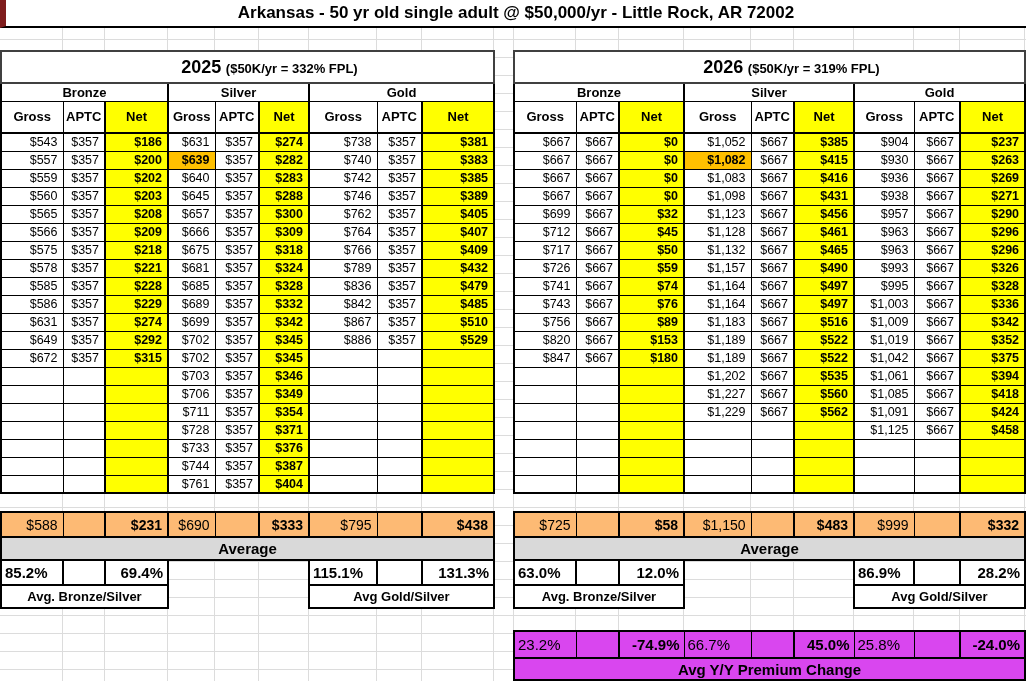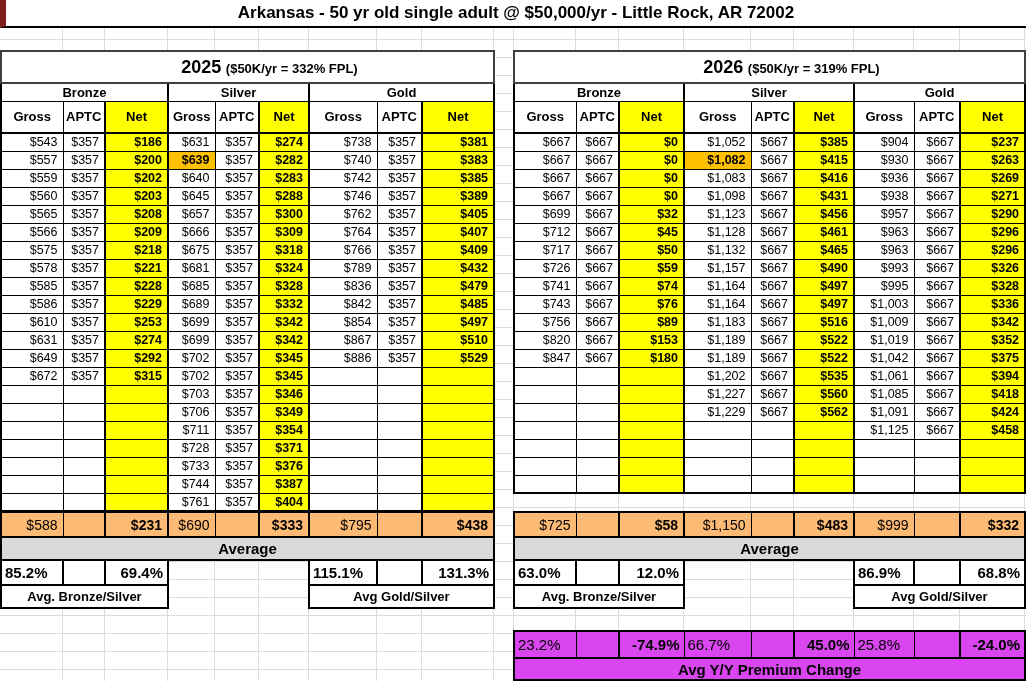--- a/index.html
+++ b/index.html
@@ -231,31 +231,20 @@
         <td>$357</td>
         <td>$229</td>
         <td>$689</td>
         <td>$357</td>
         <td>$332</td>
         <td>$842</td>
         <td>$357</td>
         <td>$485</td>
       </tr>
       <tr>
-        <td>$610</td>
-        <td>$357</td>
-        <td>$253</td>
-        <td>$699</td>
-        <td>$357</td>
-        <td>$342</td>
-        <td>$854</td>
-        <td>$357</td>
-        <td>$497</td>
-      </tr>
-      <tr>
         <td>$631</td>
         <td>$357</td>
         <td>$274</td>
         <td>$699</td>
         <td>$357</td>
         <td>$342</td>
         <td>$867</td>
         <td>$357</td>
         <td>$510</td>
       </tr>
@@ -693,21 +682,21 @@
       </tr>
     <tr class="pct-row">
         <td>63.0%</td>
         <td></td>
         <td>12.0%</td>
         <td></td>
         <td></td>
         <td></td>
         <td>86.9%</td>
         <td></td>
-        <td>68.8%</td>
+        <td>28.2%</td>
       </tr>
     <tr class="lblrow">
       <td colspan="3">Avg. Bronze/Silver</td>
       <td colspan="3" class="gap"></td>
       <td colspan="3">Avg Gold/Silver</td>
     </tr>
   </tbody>
 </table>
 
 <table class="yoytbl">

